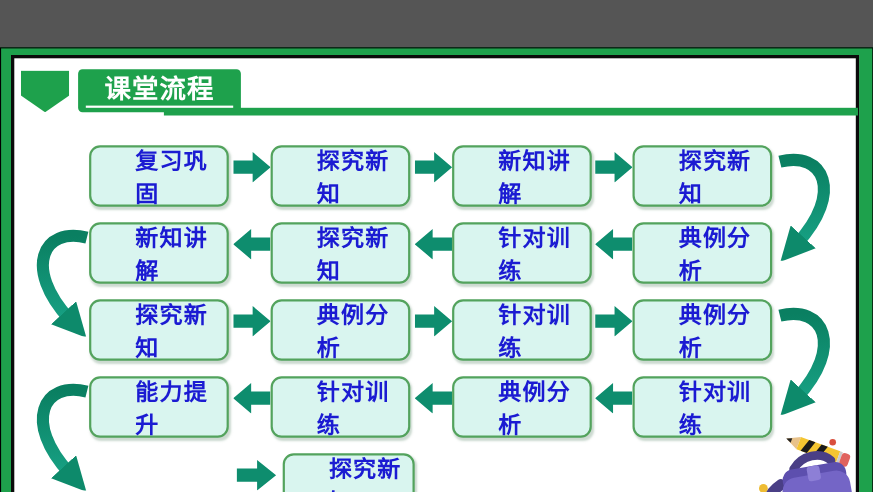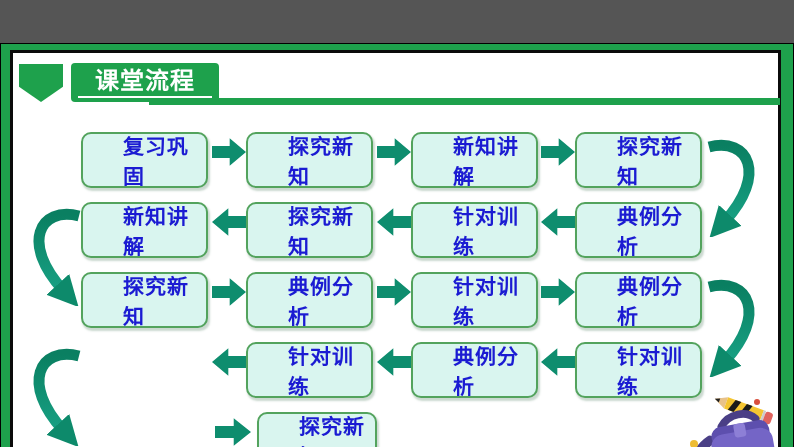--- a/index.html
+++ b/index.html
@@ -125,20 +125,21 @@
         <stop offset="0" stop-color="#0a7f61"></stop>
           <stop offset="1" stop-color="#17a083"></stop>
       </linearGradient>
       <marker id="m3" viewBox="0 0 4 4" markerWidth="2.8" markerHeight="2.8" refX="1" refY="2" orient="auto">
         <path d="M0,0 L4,2 L0,4 Z" fill="#0d8a6b"></path>
       </marker>
     </defs>
     <path d="M8 10 C 48 0, 66 38, 24 84" fill="none" stroke="url(#g3)" stroke-width="11" marker-end="url(#m3)"></path>
   </svg>
 
+  <div class="fbox" style="left:80px;top:298px">能力提升</div>
   <div class="barrow l" style="left:211px;top:303px"></div>
   <div class="fbox" style="left:245px;top:298px">针对训练</div>
   <div class="barrow l" style="left:376px;top:303px"></div>
   <div class="fbox" style="left:410px;top:298px">典例分析</div>
   <div class="barrow l" style="left:540px;top:303px"></div>
   <div class="fbox" style="left:574px;top:298px">针对训练</div>
 
   <svg class="curve" style="left:24px;top:302px" width="62" height="100" viewBox="0 0 62 100">
     <defs>
       <linearGradient id="g4" x1="0" y1="0" x2="0" y2="1">

